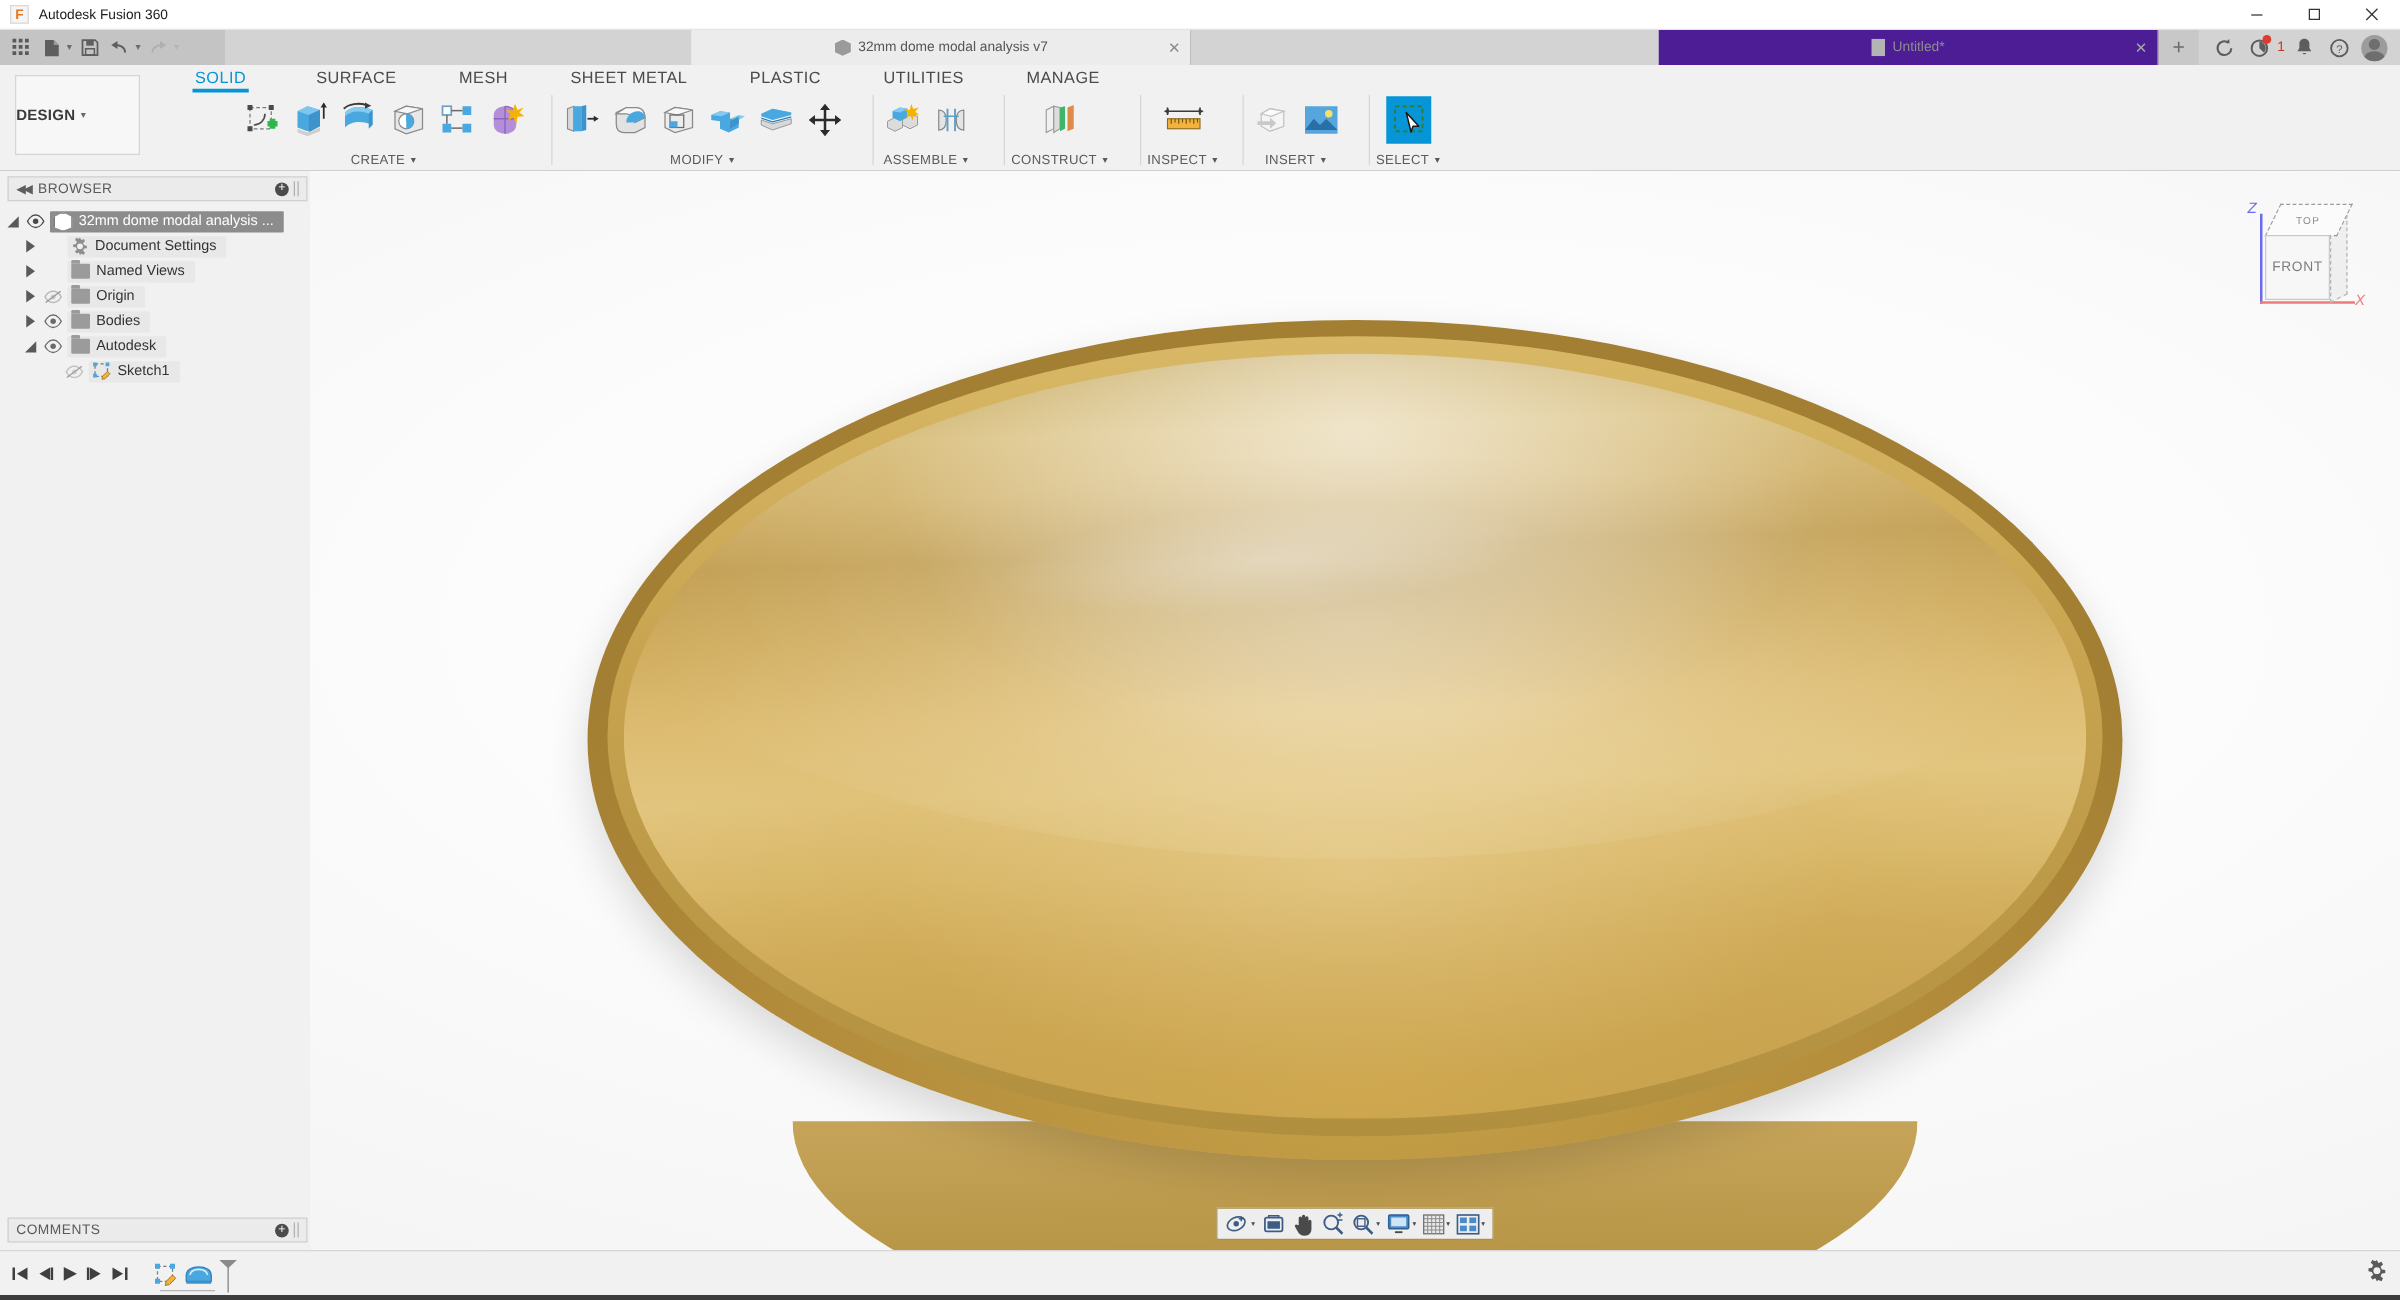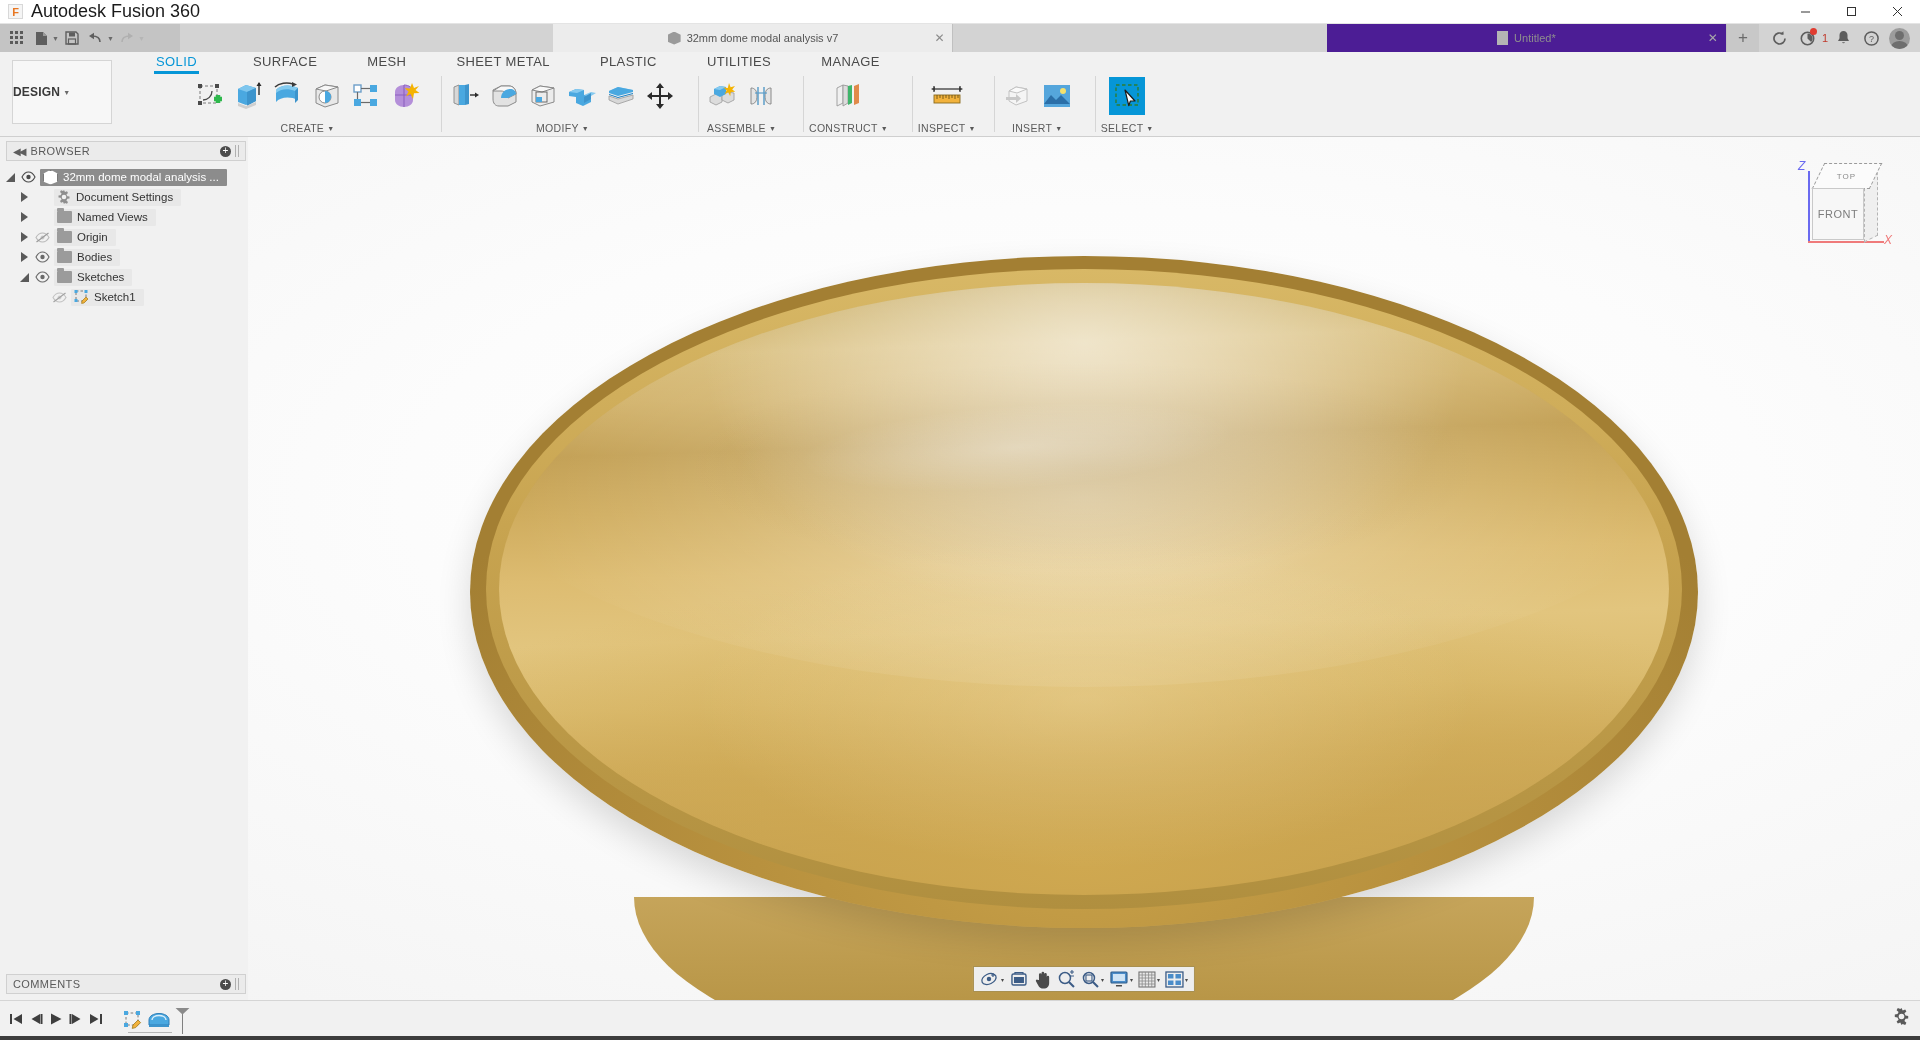--- a/index.html
+++ b/index.html
@@ -14,21 +14,21 @@
   .titlebar {
     height: 24px; background: #ffffff; display: flex; align-items: center;
     border-bottom: 1px solid #e4e4e4; flex: 0 0 24px;
   }
   .tb-logo {
     width: 15px; height: 15px; margin-left: 8px; margin-right: 8px;
     background: #f5f5f5; border: 1px solid #d8d8d8; position: relative;
     display: flex; align-items: center; justify-content: center;
     font-size: 11px; font-weight: bold; color: #e87722; font-family: "Liberation Sans", sans-serif;
   }
-  .tb-title { font-size: 18px; color: #1a1a1a; }
+  .tb-title { font-size: 11px; color: #1a1a1a; }
   .tb-spacer { flex: 1; }
   .tb-btn {
     width: 46px; height: 24px; display: flex; align-items: center; justify-content: center;
     color: #333; font-size: 12px;
   }
 
   
   .qatrow {
     height: 28px; background: #d3d3d3; display: flex; align-items: stretch; flex: 0 0 28px;
     position: relative;
@@ -802,21 +802,21 @@
               <span class="tri-open"></span>
             </span>
           <span class="eye">
             <svg width="15" height="10" viewBox="0 0 15 10">
                 <path d="M7.5 0C3.5 0 1 5 1 5s2.5 5 6.5 5S14 5 14 5 11.5 0 7.5 0z" fill="none" stroke="#6a6a6a" stroke-width="1.1"></path>
                 <circle cx="7.5" cy="5" r="2.2" fill="#6a6a6a"></circle>
               </svg>
           </span>
           <span class="hl">
             <span class="folder"></span>
-            <span>Sketches</span>
+            <span>Autodesk</span>
           </span>
         </div>
 
         <div class="trow" style="padding-left:52px">
           <span class="eye">
             <svg width="15" height="11" viewBox="0 0 15 11">
                 <path d="M7.5 1C3.5 1 1 5.5 1 5.5s2.5 4.5 6.5 4.5S14 5.5 14 5.5 11.5 1 7.5 1z" fill="none" stroke="#c2c2c2" stroke-width="1.1"></path>
                 <circle cx="7.5" cy="5.5" r="2" fill="#d0d0d0"></circle>
                 <line x1="1.5" y1="10" x2="13.5" y2="1" stroke="#a2a2a2" stroke-width="1.2"></line>
               </svg>

